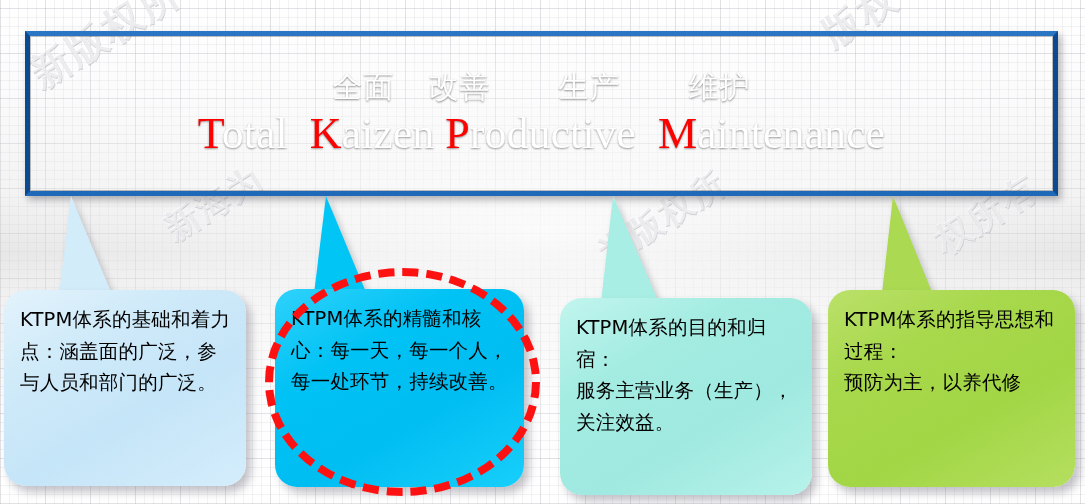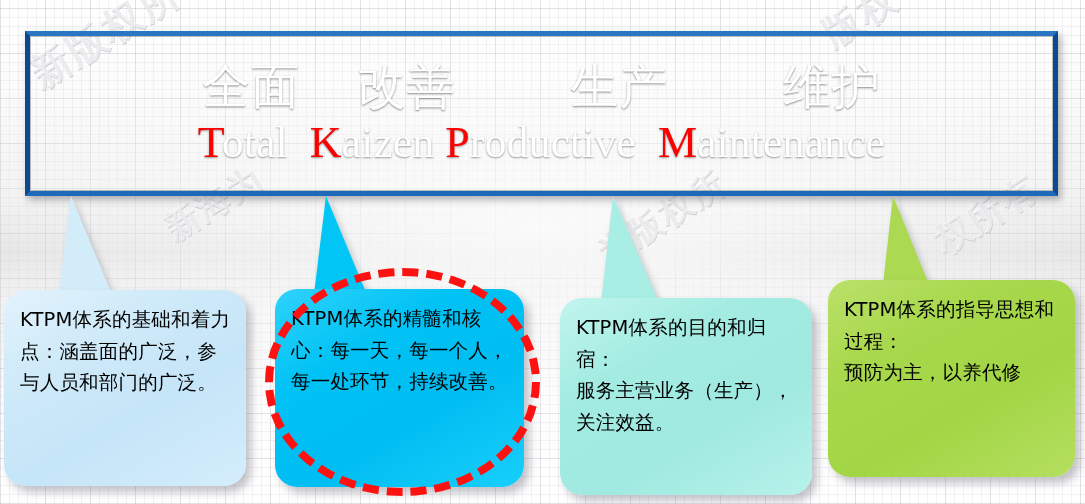--- a/index.html
+++ b/index.html
@@ -106,23 +106,23 @@
     flex-direction: column;
     justify-content: center;
     align-items: center;
   }
   #banner-inner {
     width: 100%;
     text-align: center;
   }
   #banner-cn {
     color: #ffffff;
-    font-size: 48px;
+    font-size: 30px;
     line-height: 1.05;
-    font-family: Liberation Sans, sans-serif;
+    font-family: Liberation Serif, serif;
     letter-spacing: 1px;
     white-space: pre;
     margin-bottom: 9px;
     text-shadow: 0 1px 2px rgba(0,0,0,0.45);
   }
   #banner-en {
     font-size: 44px;
     line-height: 1.0;
     font-weight: 400;
     font-family: Liberation Serif, serif;
@@ -195,21 +195,21 @@
   }
   #tail-3 {
     left: 601px; top: 196px;
     border-left: 12px solid transparent;
     border-right: 46px solid transparent;
     border-bottom: 107px solid #a8eee4;
     filter: drop-shadow(3px 3px 3px rgba(130,130,140,0.4));
   }
 
   #callout-4 {
-    left: 828px; top: 280px; width: 247px; height: 197px;
+    left: 828px; top: 290px; width: 247px; height: 197px;
     background: linear-gradient(150deg, #bbe16a 0%, #a8d84c 30%, #a2d645 62%, #b5df60 100%);
   }
   #tail-4 {
     left: 881px; top: 196px;
     border-left: 12px solid transparent;
     border-right: 43px solid transparent;
     border-bottom: 106px solid #abd951;
     filter: drop-shadow(3px 3px 3px rgba(130,130,140,0.4));
   }
 

